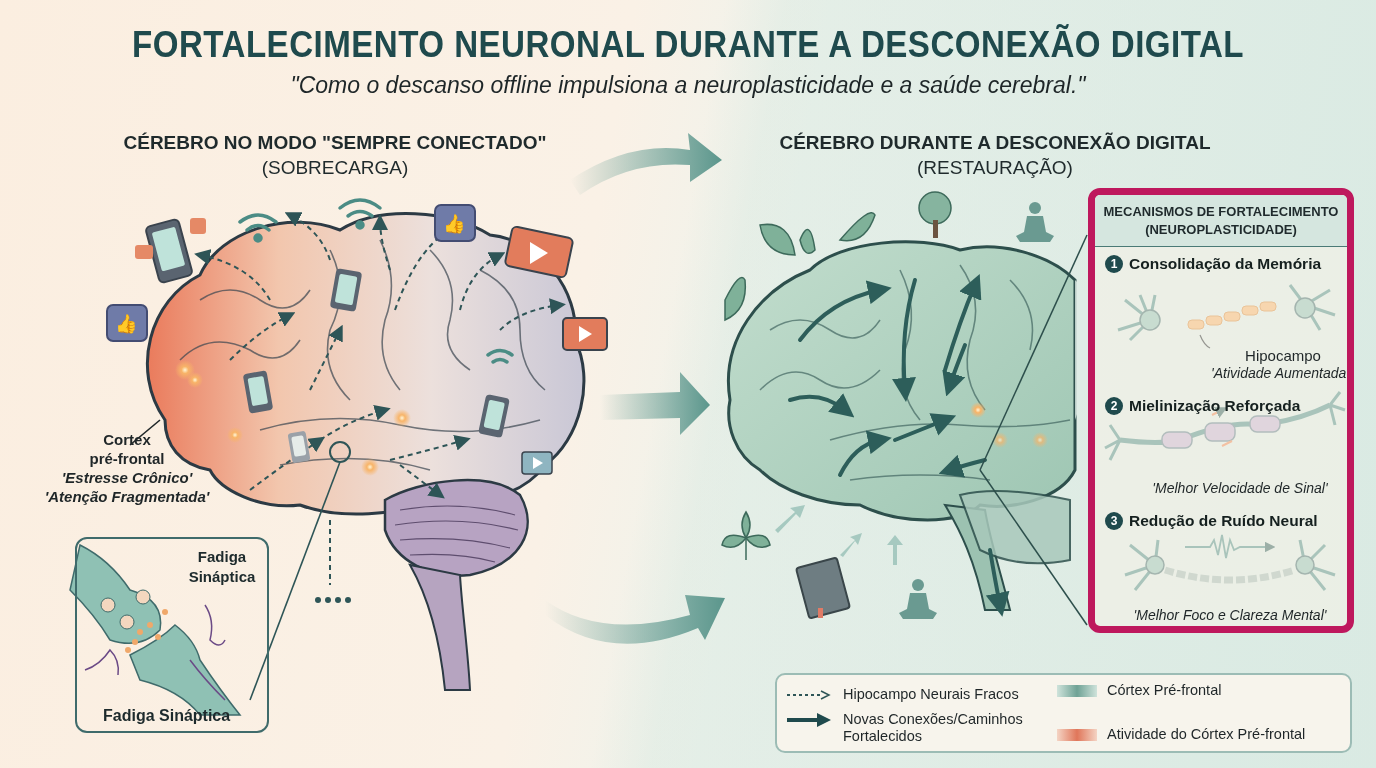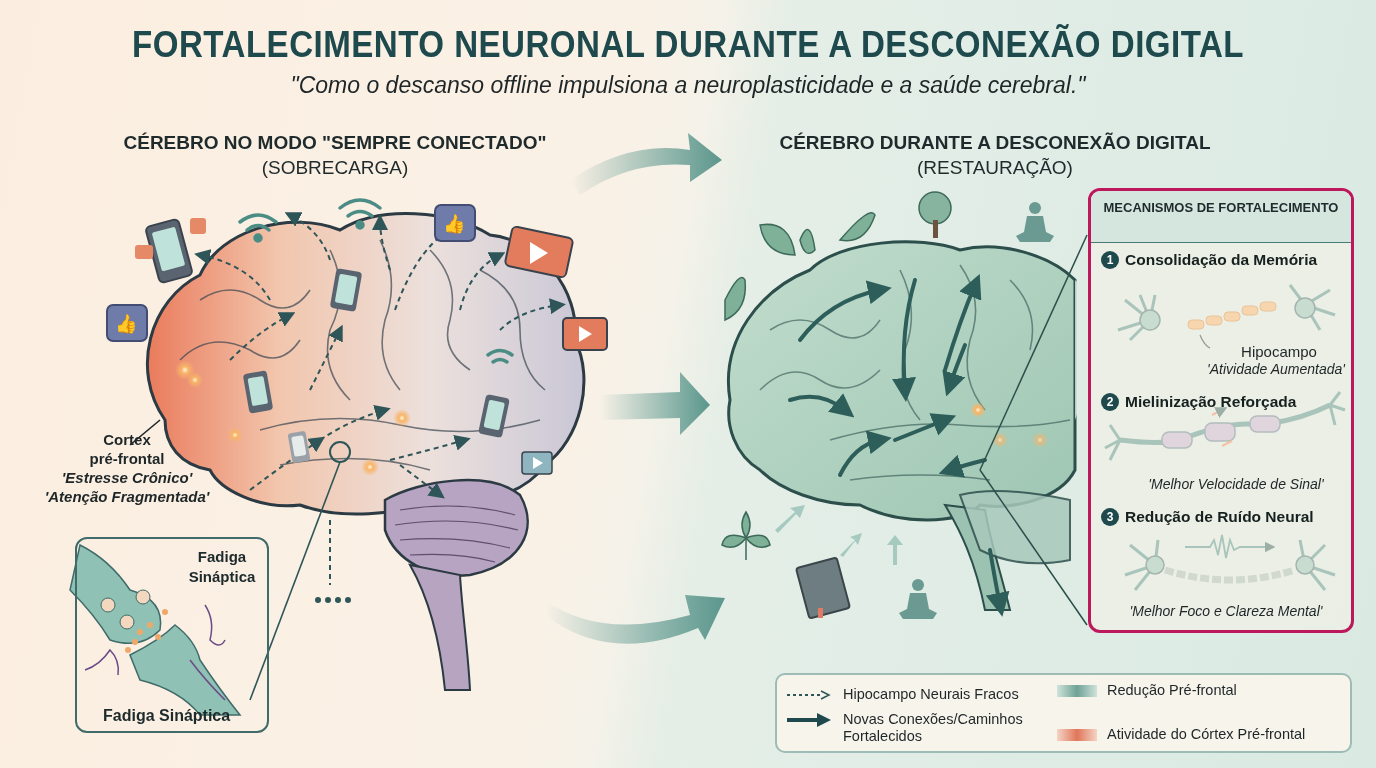--- a/index.html
+++ b/index.html
@@ -39,21 +39,21 @@
 
   .synapse-box {
     position: absolute; left: 58px; top: 537px; width: 194px; height: 196px;
     border: 2px solid #3f6b6b; border-radius: 12px; background: #f6f1e6; margin-left: 17px;
   }
   .synapse-box .t1 { position: absolute; right: 10px; top: 8px; font-size: 15px; font-weight: 700; text-align: center; line-height: 20px; }
   .synapse-box .t2 { position: absolute; left: 26px; bottom: 6px; font-size: 16px; font-weight: 700; }
 
   .mech-panel {
     position: absolute; left: 1088px; top: 188px; width: 266px; height: 445px;
-    border: 3px solid #be185d; border-radius: 12px; background: #f7f3e8; overflow: hidden;
+    border: 7px solid #be185d; border-radius: 12px; background: #f7f3e8; overflow: hidden;
   }
   .mech-head {
     background: #d5e6df; border-bottom: 1.5px solid #4a7a76; height: 52px;
     text-align: center; font-size: 13px; font-weight: 700; line-height: 18px; padding-top: 8px; color: #1f2a2c;
   }
   .mech-item-title {
     position: absolute; left: 10px; font-size: 15.5px; font-weight: 700; color: #15201f; display: flex; align-items: center; gap: 6px;
   }
   .num {
     width: 18px; height: 18px; border-radius: 50%; background: #1f4a4d; color: #fff;
@@ -359,20 +359,21 @@
 </div>
 
 <div class="synapse-box" style="background:transparent">
   <div class="t1" style="width:70px">Fadiga Sináptica</div>
   <div class="t2">Fadiga Sináptica</div>
 </div>
 
 <div class="mech-panel" style="background:rgba(247,243,232,0.55)">
   <div class="mech-head">
     <div>MECANISMOS DE FORTALECIMENTO</div>
+    <div>(NEUROPLASTICIDADE)</div>
   </div>
   <div class="mech-item-title" style="top:60px">
     <span class="num">1</span>
     <span>Consolidação da Memória</span>
   </div>
   <div class="mech-cap plain" style="left:118px; top:152px; width:140px; font-size:15px">Hipocampo</div>
   <div class="mech-cap" style="left:100px; top:170px; width:170px">'Atividade Aumentada'</div>
 
   <div class="mech-item-title" style="top:202px">
     <span class="num">2</span>
@@ -400,19 +401,19 @@
       <line x1="0" y1="8" x2="32" y2="8" stroke="#1f4a4d" stroke-width="4"></line>
       <path d="M30,1 L44,8 L30,15 z" fill="#1f4a4d"></path>
     </svg>
     <span>
       <span>Novas Conexões/Caminhos</span><br>
       <span>Fortalecidos</span>
     </span>
   </div>
   <div class="leg-row" style="left:280px; top:7px">
     <span class="leg-swatch" style="width:40px;height:12px;background:linear-gradient(90deg,#cfe3db,#6fa295,#cfe3db)"></span>
-    <span>Redução Pré-frontal</span>
+    <span>Córtex Pré-frontal</span>
   </div>
   <div class="leg-row" style="left:280px; top:51px">
     <span class="leg-swatch" style="width:40px;height:12px;background:linear-gradient(90deg,#f4d4c4,#e0765a,#f4d4c4)"></span>
     <span>Atividade do Córtex Pré-frontal</span>
   </div>
 </div>
 
 </body></html>

